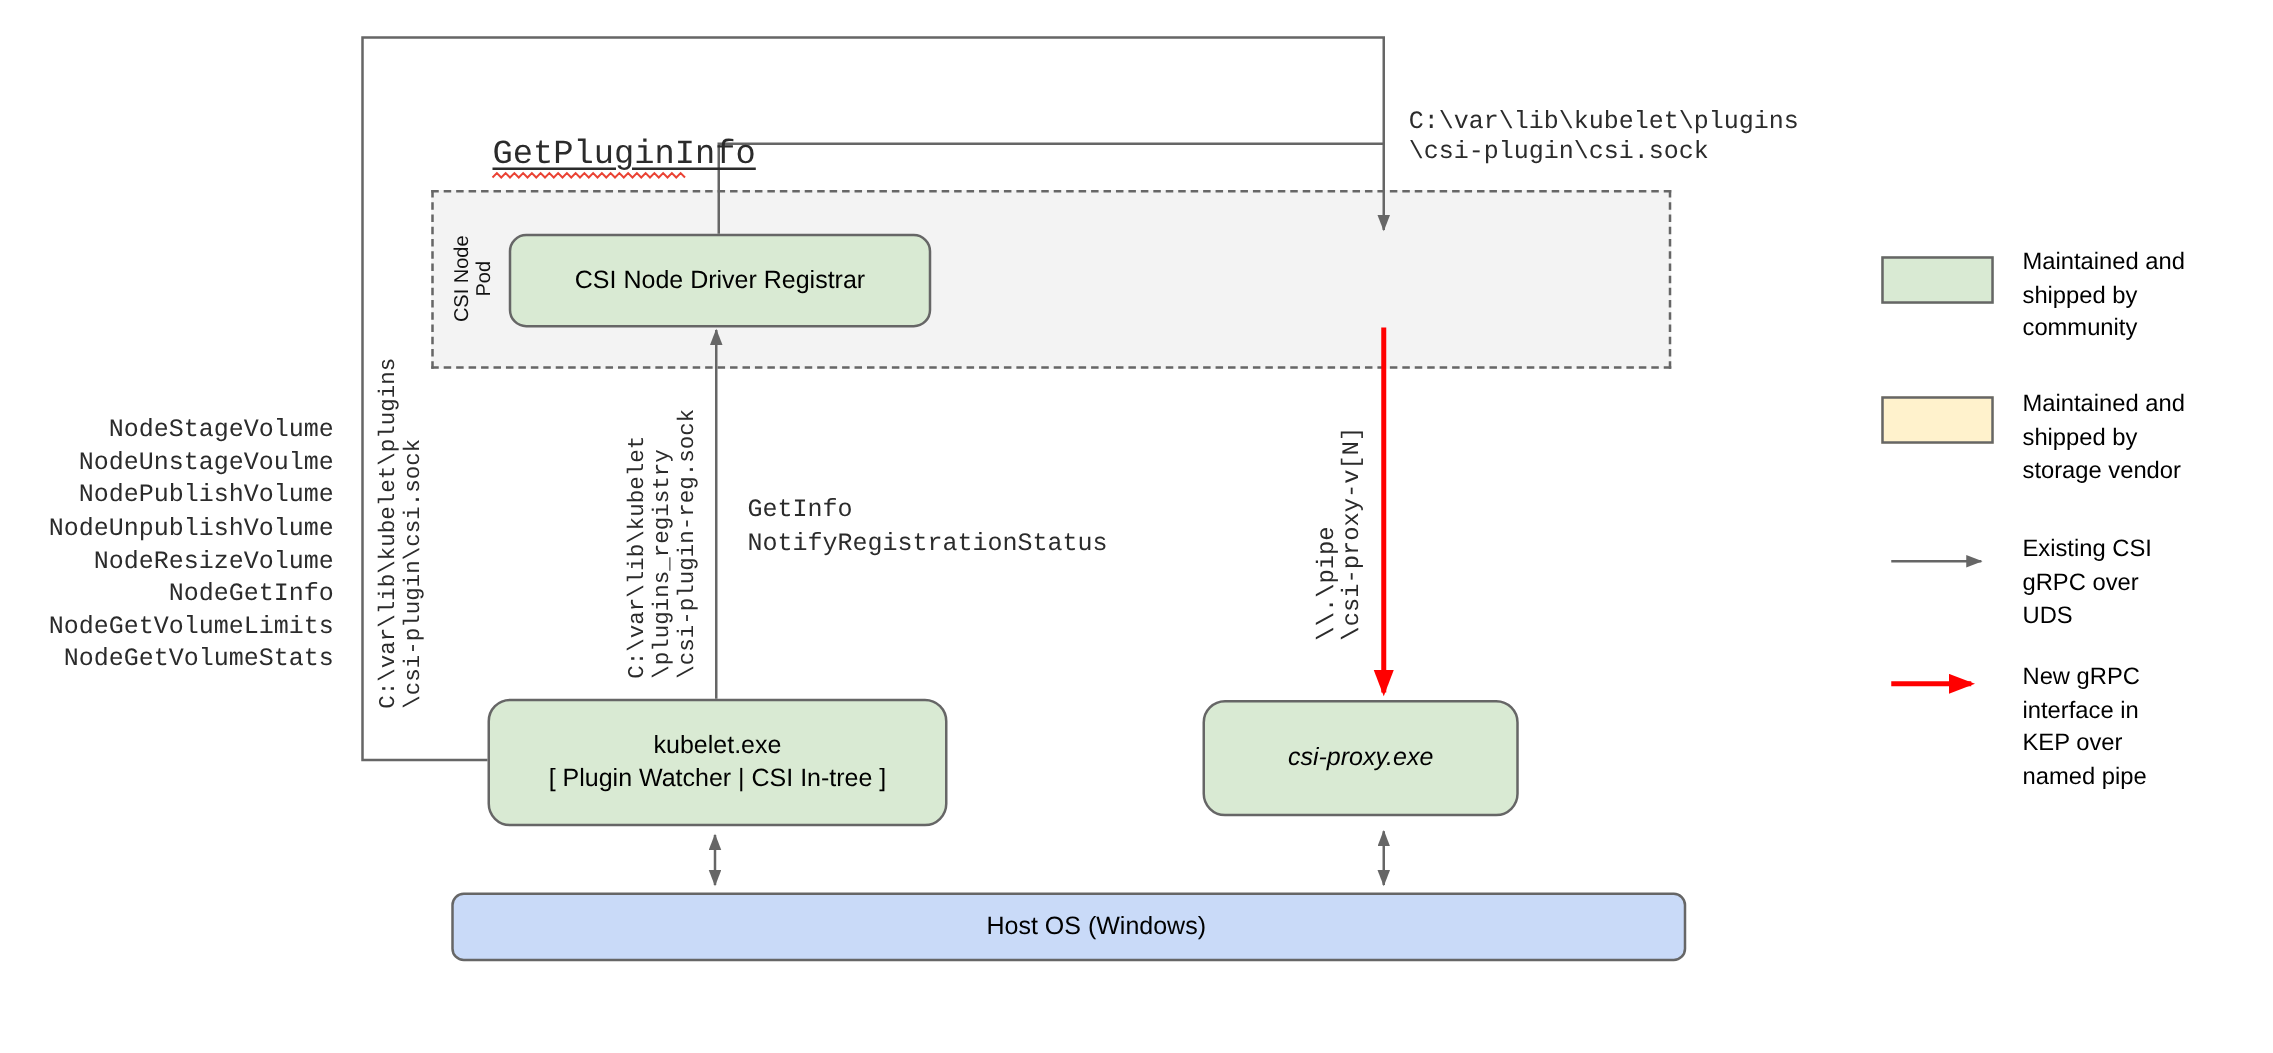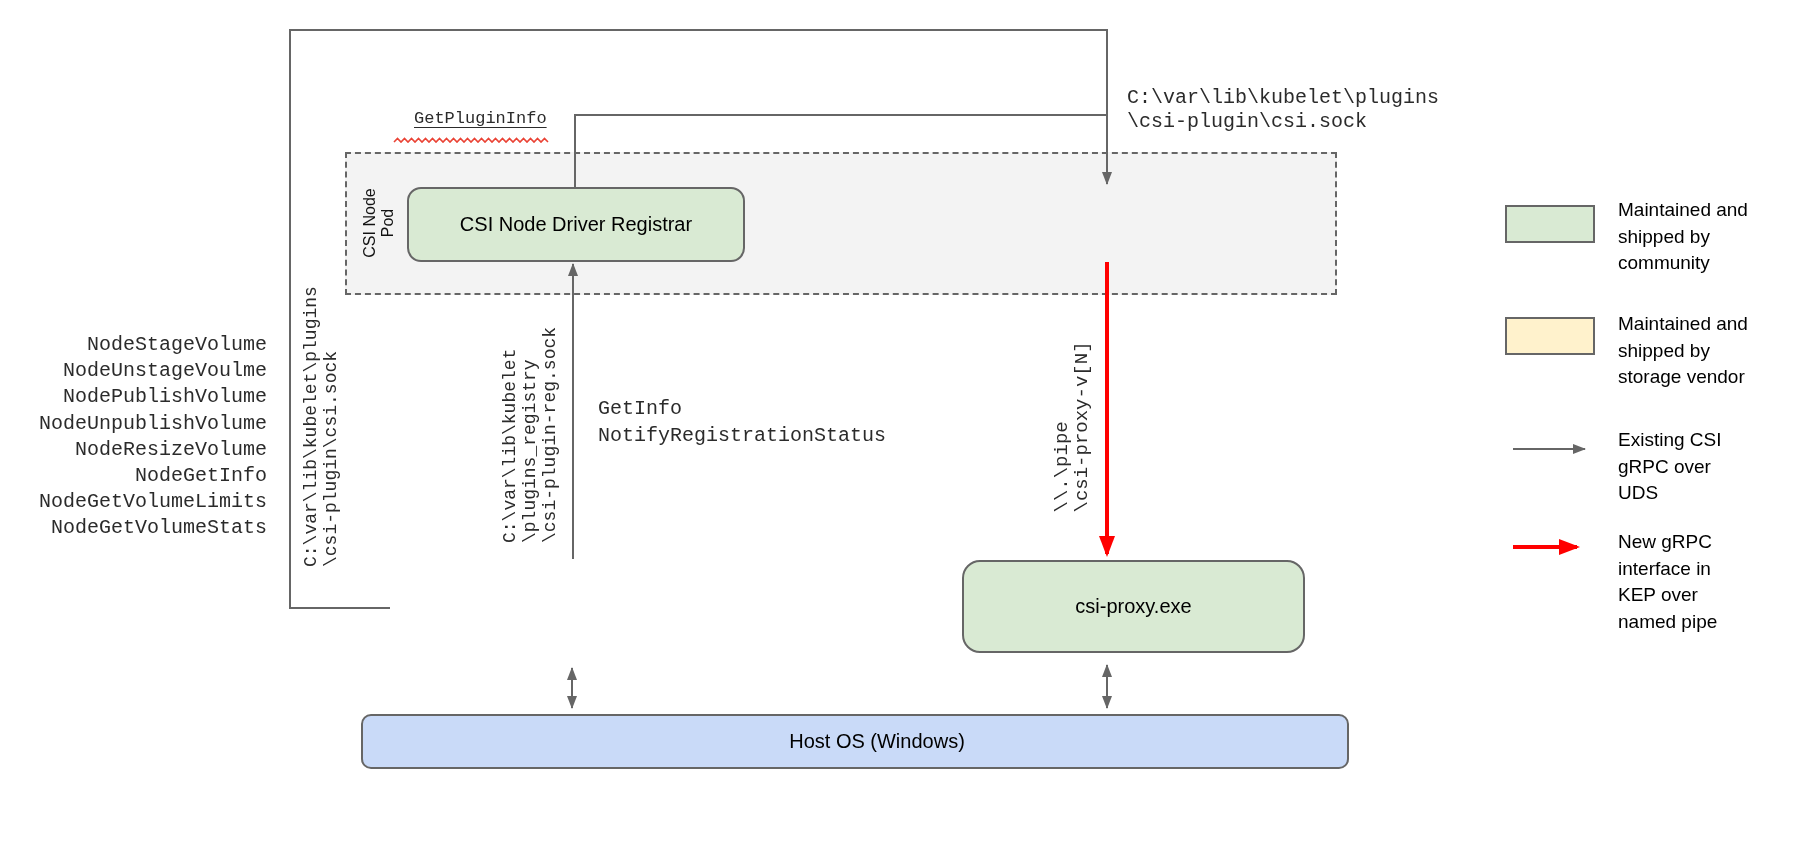--- a/index.html
+++ b/index.html
@@ -15,24 +15,24 @@
              font-size:16px;text-align:center;color:#111;}
   
   .node{display:flex;align-items:center;justify-content:center;text-align:center;
         border:2px solid #666;box-sizing:border-box;font-size:20px;line-height:27px;z-index:4;}
   .green{background:#d9ead3;}
   .yellow{background:#fff2cc;}
   .blue{background:#c9daf8;}
   .registrar{left:407px;top:187px;width:338px;height:75px;border-radius:14px;}
   .plugin{left:943px;top:186px;width:339px;height:75px;border-radius:14px;}
   .kubelet{left:390px;top:559px;width:368px;height:102px;border-radius:18px;white-space:pre-line;}
-  .csiproxy{left:962px;top:560px;width:343px;height:93px;border-radius:18px;}
+  .csiproxy{left:962px;top:560px;width:253px;height:93px;border-radius:18px;font-style:italic;}
   .hostos{left:361px;top:714px;width:988px;height:55px;border-radius:10px;padding-left:44px;}
   
-  .getplugininfo{left:414px;top:109px;font-size:17px;text-decoration:underline;
+  .getplugininfo{left:394px;top:109px;font-size:27px;text-decoration:underline;
                  text-underline-offset:4px;color:#2b2b2b;}
   .sock-top{left:1127px;top:86px;font-size:20px;line-height:24px;}
   .nodecalls{right:1551px;top:332px;font-size:20px;line-height:26.2px;text-align:right;}
   .proxycalls{left:1128px;top:307px;font-size:20px;line-height:26.5px;}
   .reginfo{left:598px;top:395px;font-size:20px;line-height:27px;}
   .rot{transform:rotate(-90deg);font-size:18px;line-height:20px;}
   .rot-sock{left:176px;top:402px;width:290px;height:40px;}
   .rot-reg{left:420px;top:403px;width:220px;height:60px;}
   .rot-pipe{left:984px;top:405px;width:175px;height:40px;font-size:19px;}
   
@@ -49,20 +49,22 @@
   .txt{z-index:6;}
 </style>
 </head>
 <body>
 
 <div id="canvas">
 
   <div class="abs pod under"></div>
 
   <div class="abs node green registrar">CSI Node Driver Registrar</div>
+  <div class="abs node green kubelet">kubelet.exe
+[ Plugin Watcher | CSI In-tree ]</div>
   <div class="abs node green csiproxy">csi-proxy.exe</div>
   <div class="abs node blue hostos">Host OS (Windows)</div>
 
   <svg class="overlay" width="1818" height="842">
     <defs>
       <marker id="ag" orient="auto-start-reverse" markerUnits="userSpaceOnUse" markerWidth="15" markerHeight="12" refX="12" refY="5">
         <path d="M0,0 L13,5 L0,10 Z" fill="#666666"></path>
       </marker>
       <marker id="ar" orient="auto" markerUnits="userSpaceOnUse" markerWidth="24" markerHeight="18" refX="18" refY="8">
         <path d="M0,0 L21,8 L0,16 Z" fill="#ff0000"></path>

